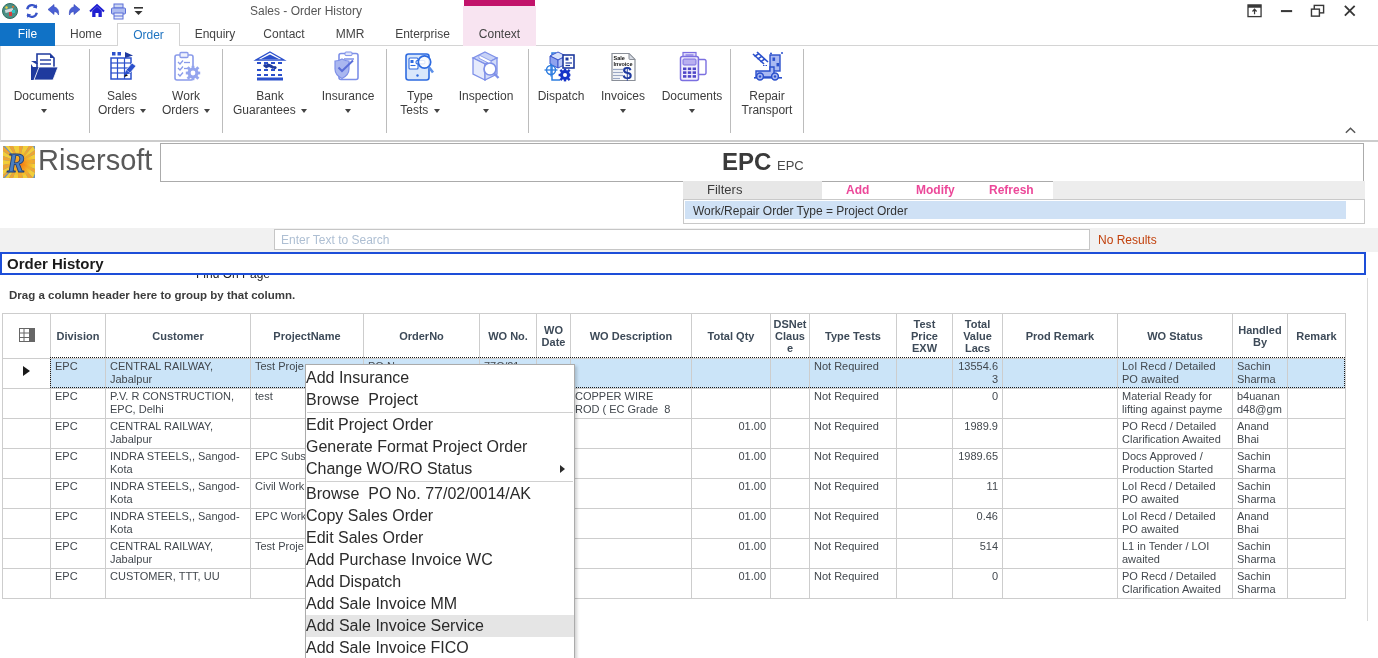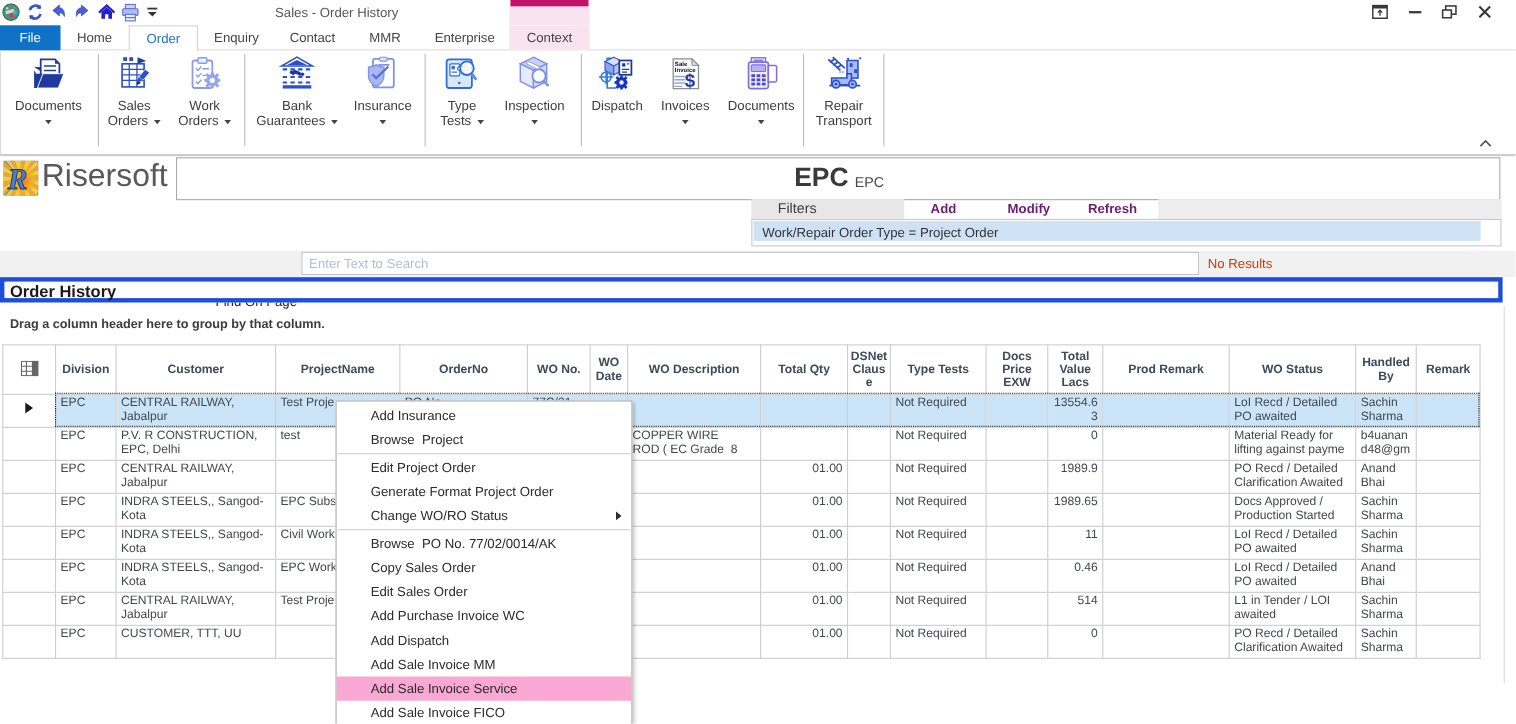--- a/index.html
+++ b/index.html
@@ -36,56 +36,56 @@
   #logo{left:3px;top:146px;width:32px;height:32px;}
   #risersoft{left:38px;top:144px;font-size:29px;color:#595959;letter-spacing:0px;}
   #epcbox{left:160px;top:143px;width:1204px;height:39px;border:1px solid #ababab;box-sizing:border-box;}
   #epcbig{left:722px;top:148px;font-size:24px;font-weight:bold;color:#3a3a3a;}
   #epcsmall{left:777px;top:158px;font-size:13px;color:#4a4a4a;}
 
   
   #fstrip-a{left:683px;top:181px;width:139px;height:18px;background:#e7e7e7;}
   #fstrip-b{left:1053px;top:181px;width:312px;height:18px;background:#ededed;}
   #f-filters{left:707px;top:182px;font-size:13px;color:#3c3c3c;}
-  .fbtn{position:absolute;top:183px;font-size:12px;font-weight:bold;color:#701a75;}
+  .fbtn{position:absolute;top:183px;font-size:12px;font-weight:bold;color:#ec4899;}
   #fpanel{left:683px;top:199px;width:682px;height:25px;border:1px solid #c9c9c9;box-sizing:border-box;background:#fff;}
   #bluebar{left:685px;top:201px;width:661px;height:18px;background:#cfe1f5;}
   #bluebar span{position:absolute;left:8px;top:3px;font-size:12px;color:#333;}
 
   
   #findrow{left:0;top:228px;width:1378px;height:24px;background:#f1f1f1;}
   #findlbl{left:196px;top:233px;font-size:12px;color:#222;margin-top:34px;}
   #findbox{left:274px;top:229px;width:816px;height:21px;background:#fff;border:1px solid #c6c6c6;box-sizing:border-box;}
   #findbox span{position:absolute;left:6px;top:3px;font-size:12px;color:#aebfd3;}
   #noresults{left:1098px;top:233px;font-size:12px;color:#c2410c;}
 
   
-  #ohbox{left:0px;top:252px;width:1366px;height:23px;border:4px solid #1d4ed8;box-sizing:border-box;background:#fff;}
+  #ohbox{left:0px;top:252px;width:1366px;height:23px;border:2px solid #1d4ed8;box-sizing:border-box;background:#fff;}
   #ohbox span{position:absolute;left:5px;top:1px;font-size:15px;font-weight:bold;color:#1a1a1a;}
   #draghint{left:9px;top:289px;font-size:11.5px;font-weight:bold;color:#3c3c3c;}
 
   
   #grid{left:2px;top:313px;border-collapse:collapse;table-layout:fixed;width:1343px;}
   #grid th,#grid td{border:1px solid #cdcdcd;padding:1px 4px 0 4px;overflow:hidden;box-sizing:border-box;}
   #grid th{font-size:11px;font-weight:bold;color:#3d4a58;text-align:center;vertical-align:middle;background:#fff;height:45px;padding:0 2px;}
   #grid td{font-size:11px;color:#42484e;vertical-align:top;line-height:13px;height:30px;background:#fff;}
   #grid td.num{text-align:right;}
   #grid tr.sel td{background:#cbe4f8;}
   #grid tr.sel td.ind{background:#fff;}
   #selrect{left:50px;top:357px;width:1295px;height:31px;border:1px dotted #1a1a1a;box-sizing:border-box;pointer-events:none;}
   #grid td.ind{border-left:1px solid #cdcdcd;}
   .arrow-r{width:0;height:0;border-left:7px solid #1a1a1a;border-top:5px solid transparent;border-bottom:5px solid transparent;margin:6px auto 0 auto;}
 
   #vline{left:1367px;top:278px;width:1px;height:343px;background:#d9d9d9;}
 
   
   #menu{left:305px;top:364px;width:270px;height:296px;background:#fff;border:1px solid #ababab;box-sizing:border-box;box-shadow:2px 2px 3px rgba(0,0,0,0.18);}
-  #menu .mi{position:relative;height:22px;line-height:22px;padding-left:31px;font-size:12px;color:#2b2b2b;}
+  #menu .mi{position:relative;height:22px;line-height:22px;font-size:16px;color:#2b2b2b;}
   #menu .msep{height:1px;background:#d0d0d0;margin:1px 1px;}
-  #menu .hl{background:#f9a8d4;}
+  #menu .hl{background:#e5e5e5;}
   #menu .sub{position:absolute;right:9px;top:7px;width:0;height:0;border-left:5px solid #2b2b2b;border-top:4px solid transparent;border-bottom:4px solid transparent;}
 </style>
 </head>
 <body>
 <div id="page">
 
   <div class="abs" id="titlebar"></div>
   <div class="abs" id="apptitle">Sales - Order History</div>
   <div class="abs" id="ctxblock"></div>
   <div class="abs" style="left:463px;top:6px;width:73px;height:17px;background:#f8e4f1;"></div>
@@ -475,21 +475,21 @@
       <th>Division</th>
           <th>Customer</th>
           <th>ProjectName</th>
           <th>OrderNo</th>
       <th>WO No.</th>
           <th>WO Date</th>
           <th>WO Description</th>
           <th>Total Qty</th>
       <th>DSNet<br>Claus<br>e</th>
           <th>Type Tests</th>
-          <th>Docs Price EXW</th>
+          <th>Test Price EXW</th>
           <th>Total Value Lacs</th>
       <th>Prod Remark</th>
           <th>WO Status</th>
           <th>Handled By</th>
           <th>Remark</th>
     </tr>
     <tr class="sel">
       <td class="ind">
             <div class="arrow-r"></div>
           </td>

